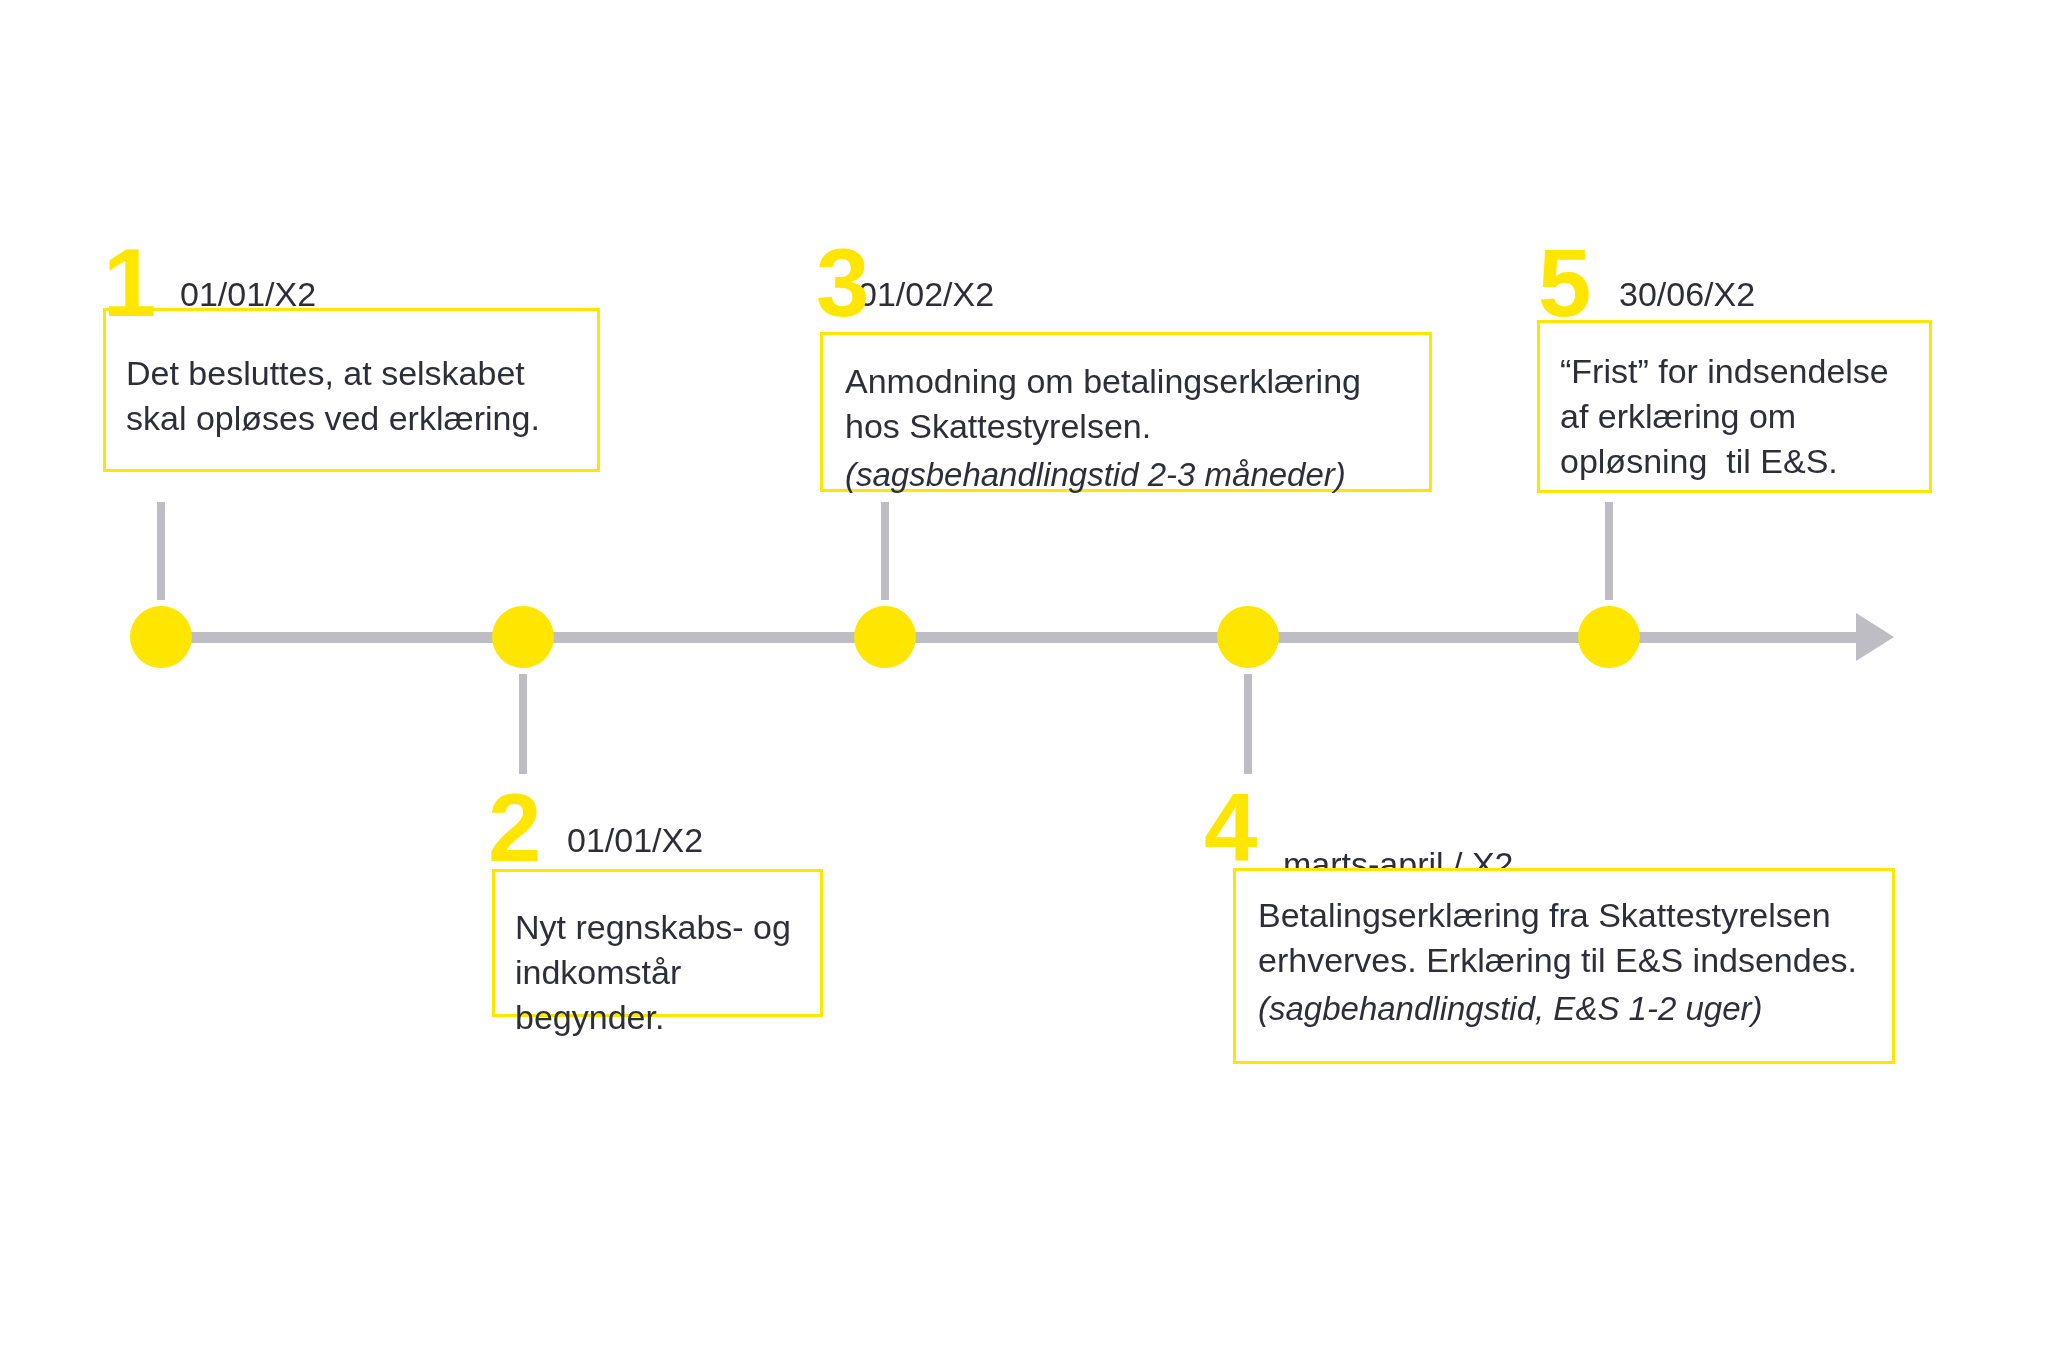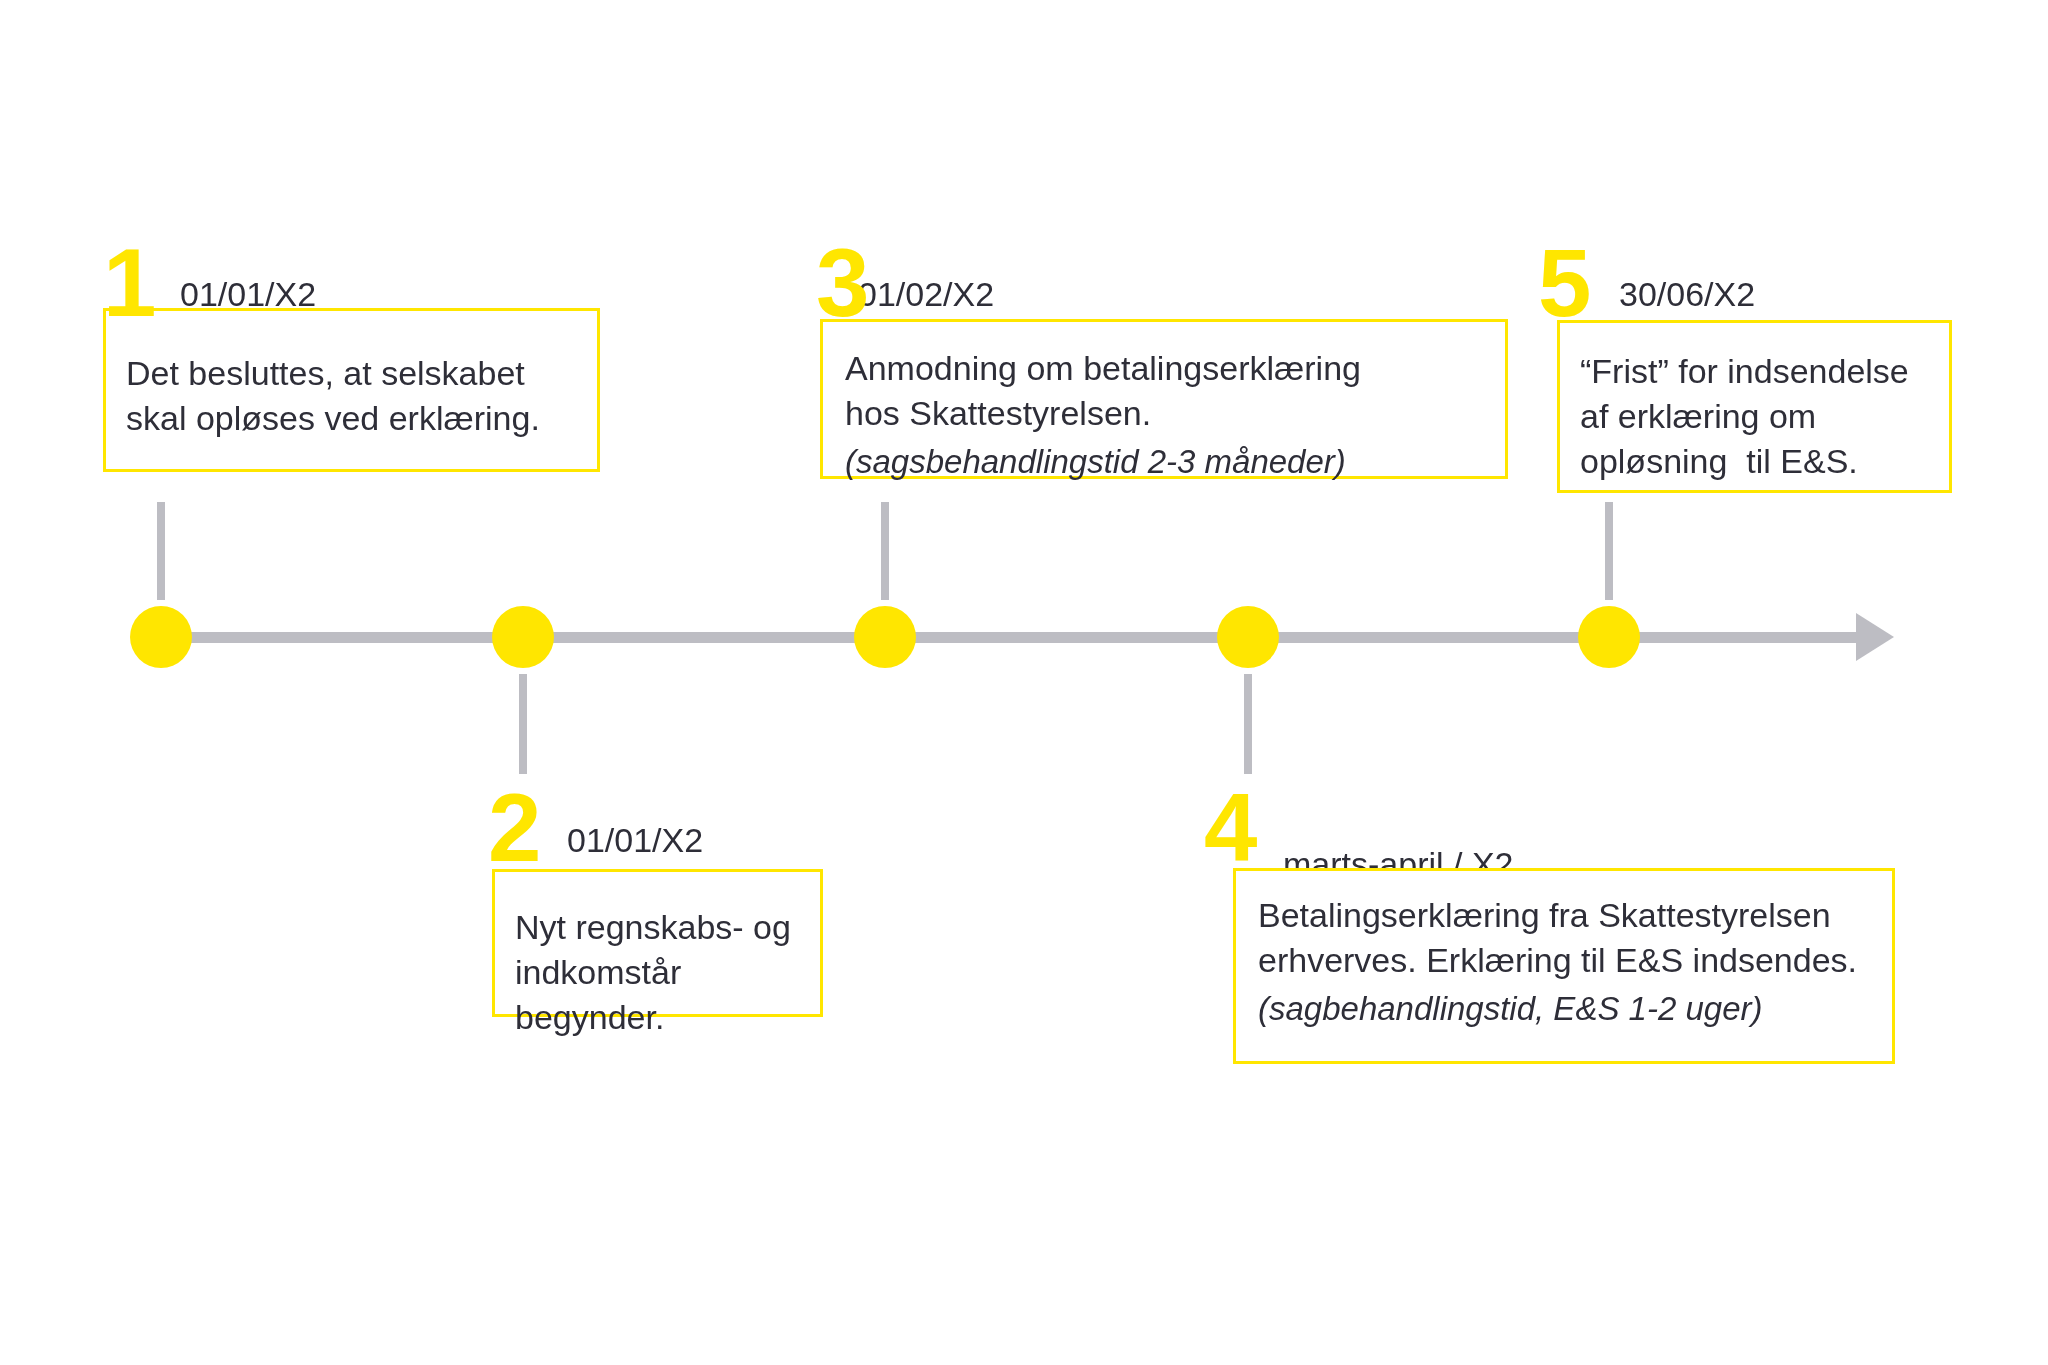--- a/index.html
+++ b/index.html
@@ -100,23 +100,23 @@
   .box-note {
     font-size: 33px;
     line-height: 1.25;
     font-style: italic;
     color: #2E2E38;
     margin-top: 5px;
     white-space: pre-wrap;
   }
   .box1 { left: 103px;  top: 308px; width: 497px; height: 164px; padding: 40px 18px 0 20px; }
   .box2 { left: 492px;  top: 869px; width: 331px; height: 148px; padding: 33px 18px 0 20px; }
-  .box3 { left: 820px;  top: 319px; width: 688px; height: 160px; padding: 24px 6px 0 22px; }
+  .box3 { left: 820px;  top: 332px; width: 612px; height: 160px; padding: 24px 6px 0 22px; }
   .box4 { left: 1233px; top: 868px; width: 662px; height: 196px; padding: 22px 18px 0 22px; }
-  .box5 { left: 1537px; top: 320px; width: 395px; height: 173px; padding: 26px 14px 0 20px; margin-left: 20px; }
+  .box5 { left: 1537px; top: 320px; width: 395px; height: 173px; padding: 26px 14px 0 20px; }
 </style>
 </head>
 <body>
 
 <div class="canvas">
 
   <div class="axis"></div>
   <div class="arrowhead"></div>
 
   <div class="connector cn-up cn1"></div>

